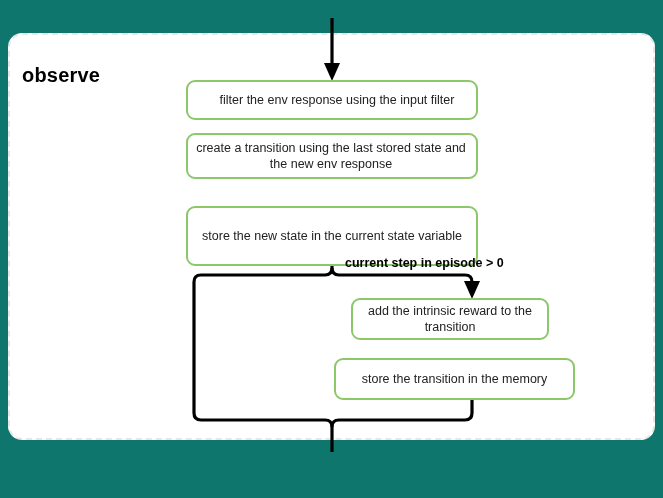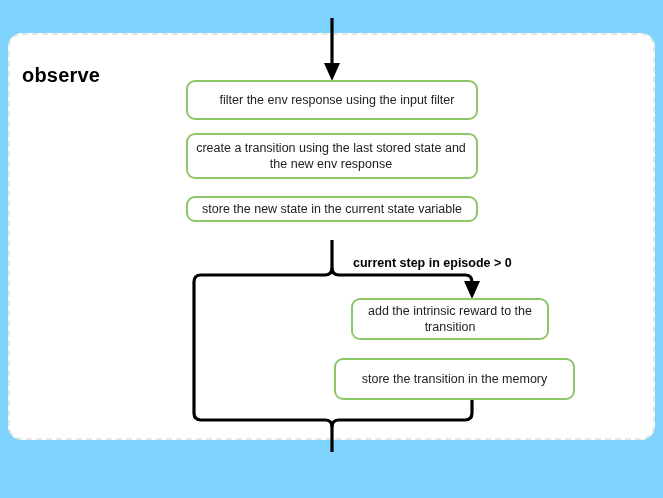--- a/index.html
+++ b/index.html
@@ -4,21 +4,21 @@
 <style>
   html, body {
     margin: 0;
     padding: 0;
     background: #000000;
   }
   #canvas {
     position: relative;
     width: 663px;
     height: 498px;
-    background: #7dd3fc;
+    background: #0f766e;
     overflow: hidden;
     font-family: "Liberation Sans", sans-serif;
   }
   
   #group-container {
     position: absolute;
     left: 8px;
     top: 33px;
     width: 647px;
     height: 407px;
@@ -48,34 +48,33 @@
     align-items: center;
     justify-content: center;
     text-align: center;
     color: #222222;
     font-size: 12.5px;
     line-height: 1.32;
     padding: 4px 10px;
   }
   #node-filter      { left: 186px; top: 80px;  width: 292px; height: 40px; padding-left: 20px; }
   #node-transition  { left: 186px; top: 133px; width: 292px; height: 46px; padding-left: 8px; }
-  #node-store-state { left: 186px; top: 196px; width: 292px; height: 26px; text-align: center; }
+  #node-store-state { left: 186px; top: 206px; width: 292px; height: 60px; text-align: center; }
   #node-intrinsic   { left: 351px; top: 298px; width: 198px; height: 42px; }
   #node-store-mem   { left: 334px; top: 358px; width: 241px; height: 42px; }
 
   
   #branch-label {
     position: absolute;
     left: 345px;
     top: 256px;
     font-size: 12.5px;
     font-weight: bold;
     color: #000000;
     white-space: nowrap;
-    margin-left: 8px;
   }
   
   #edges {
     position: absolute;
     left: 0;
     top: 0;
     width: 663px;
     height: 498px;
     pointer-events: none;
   }

